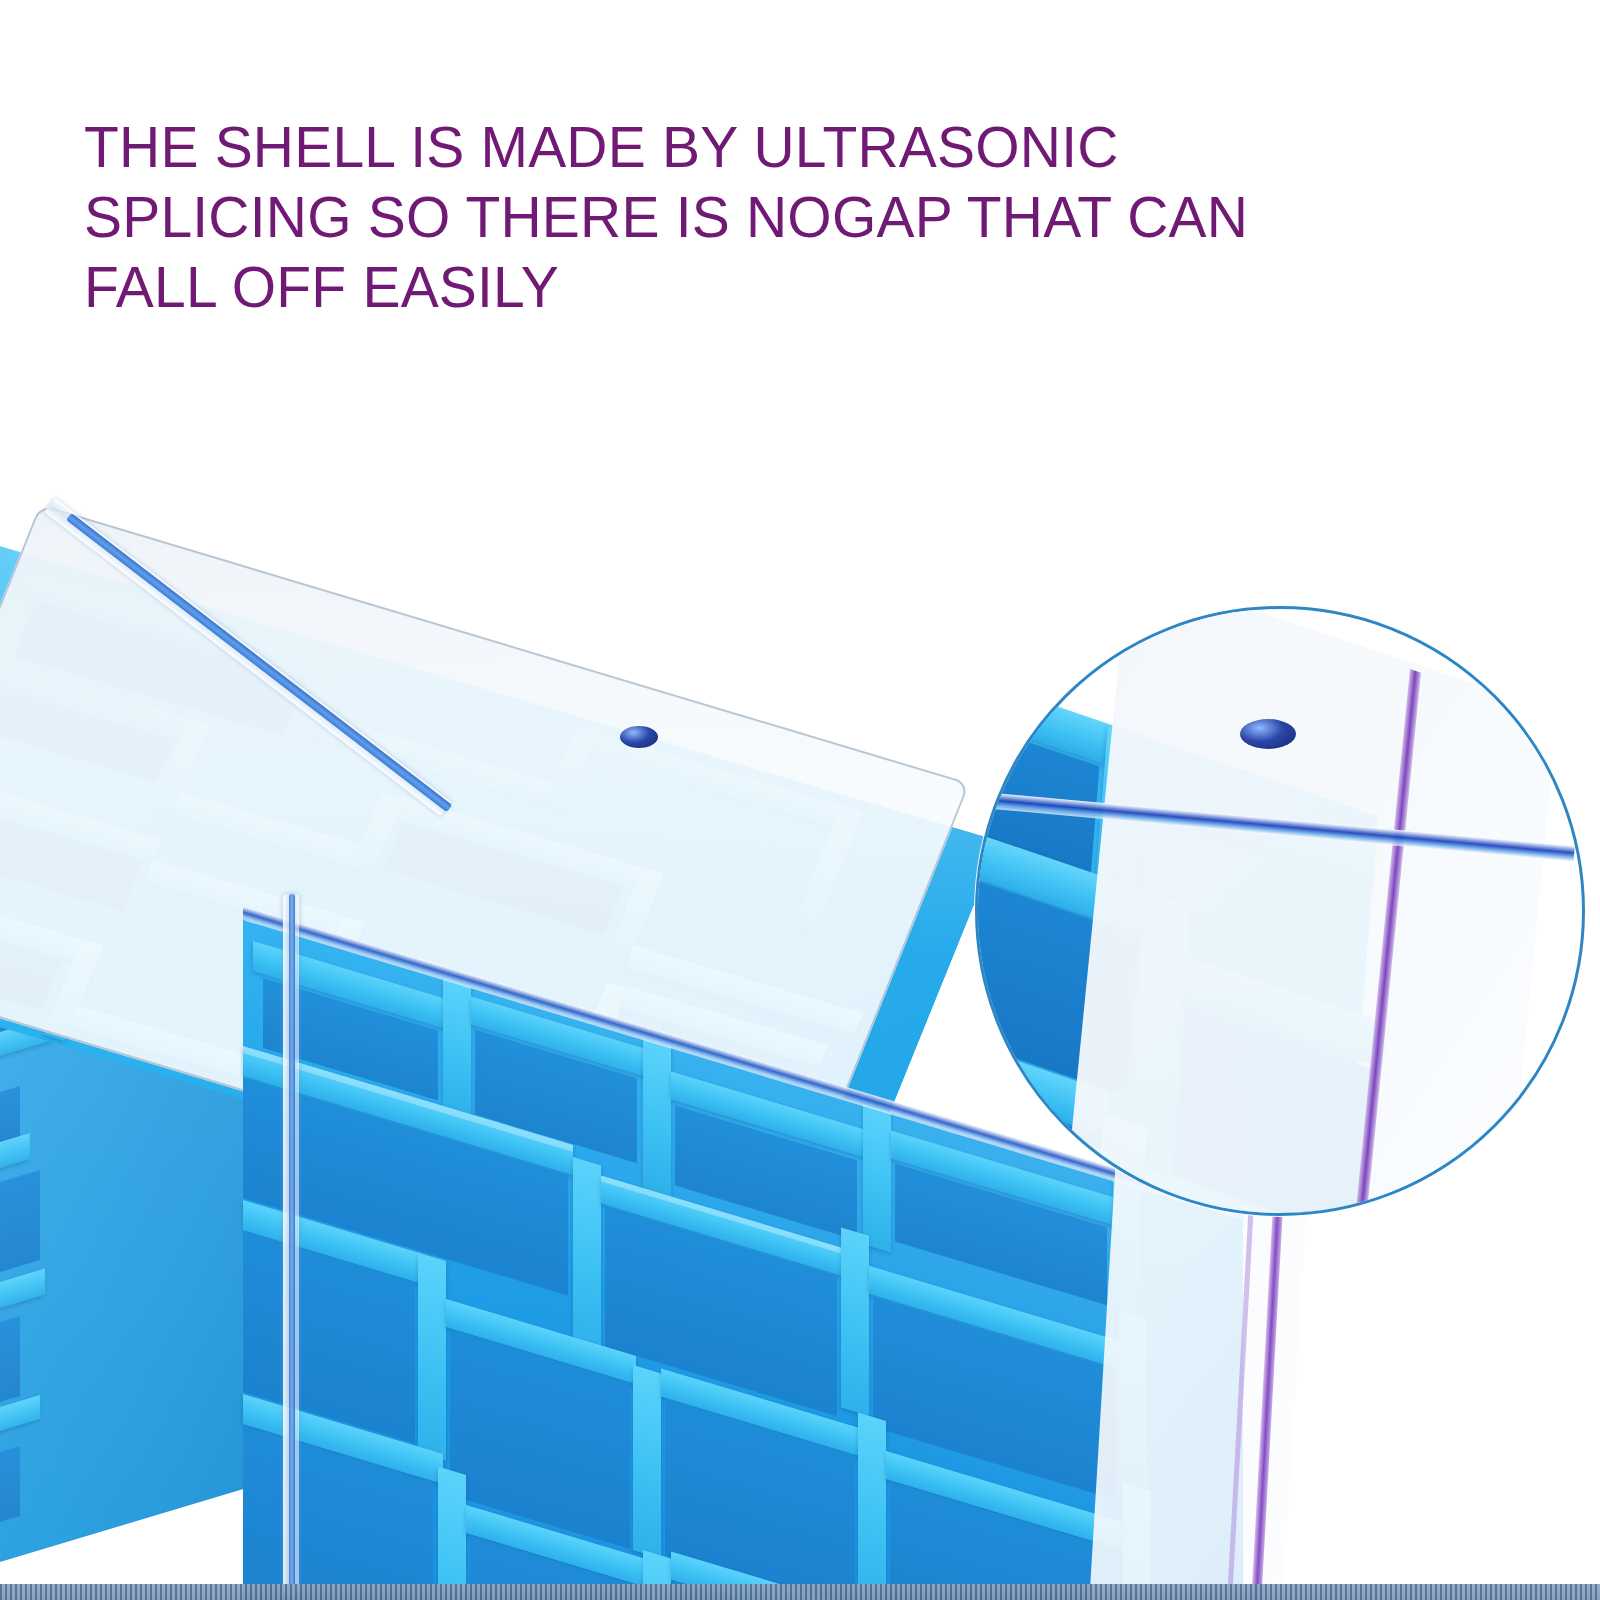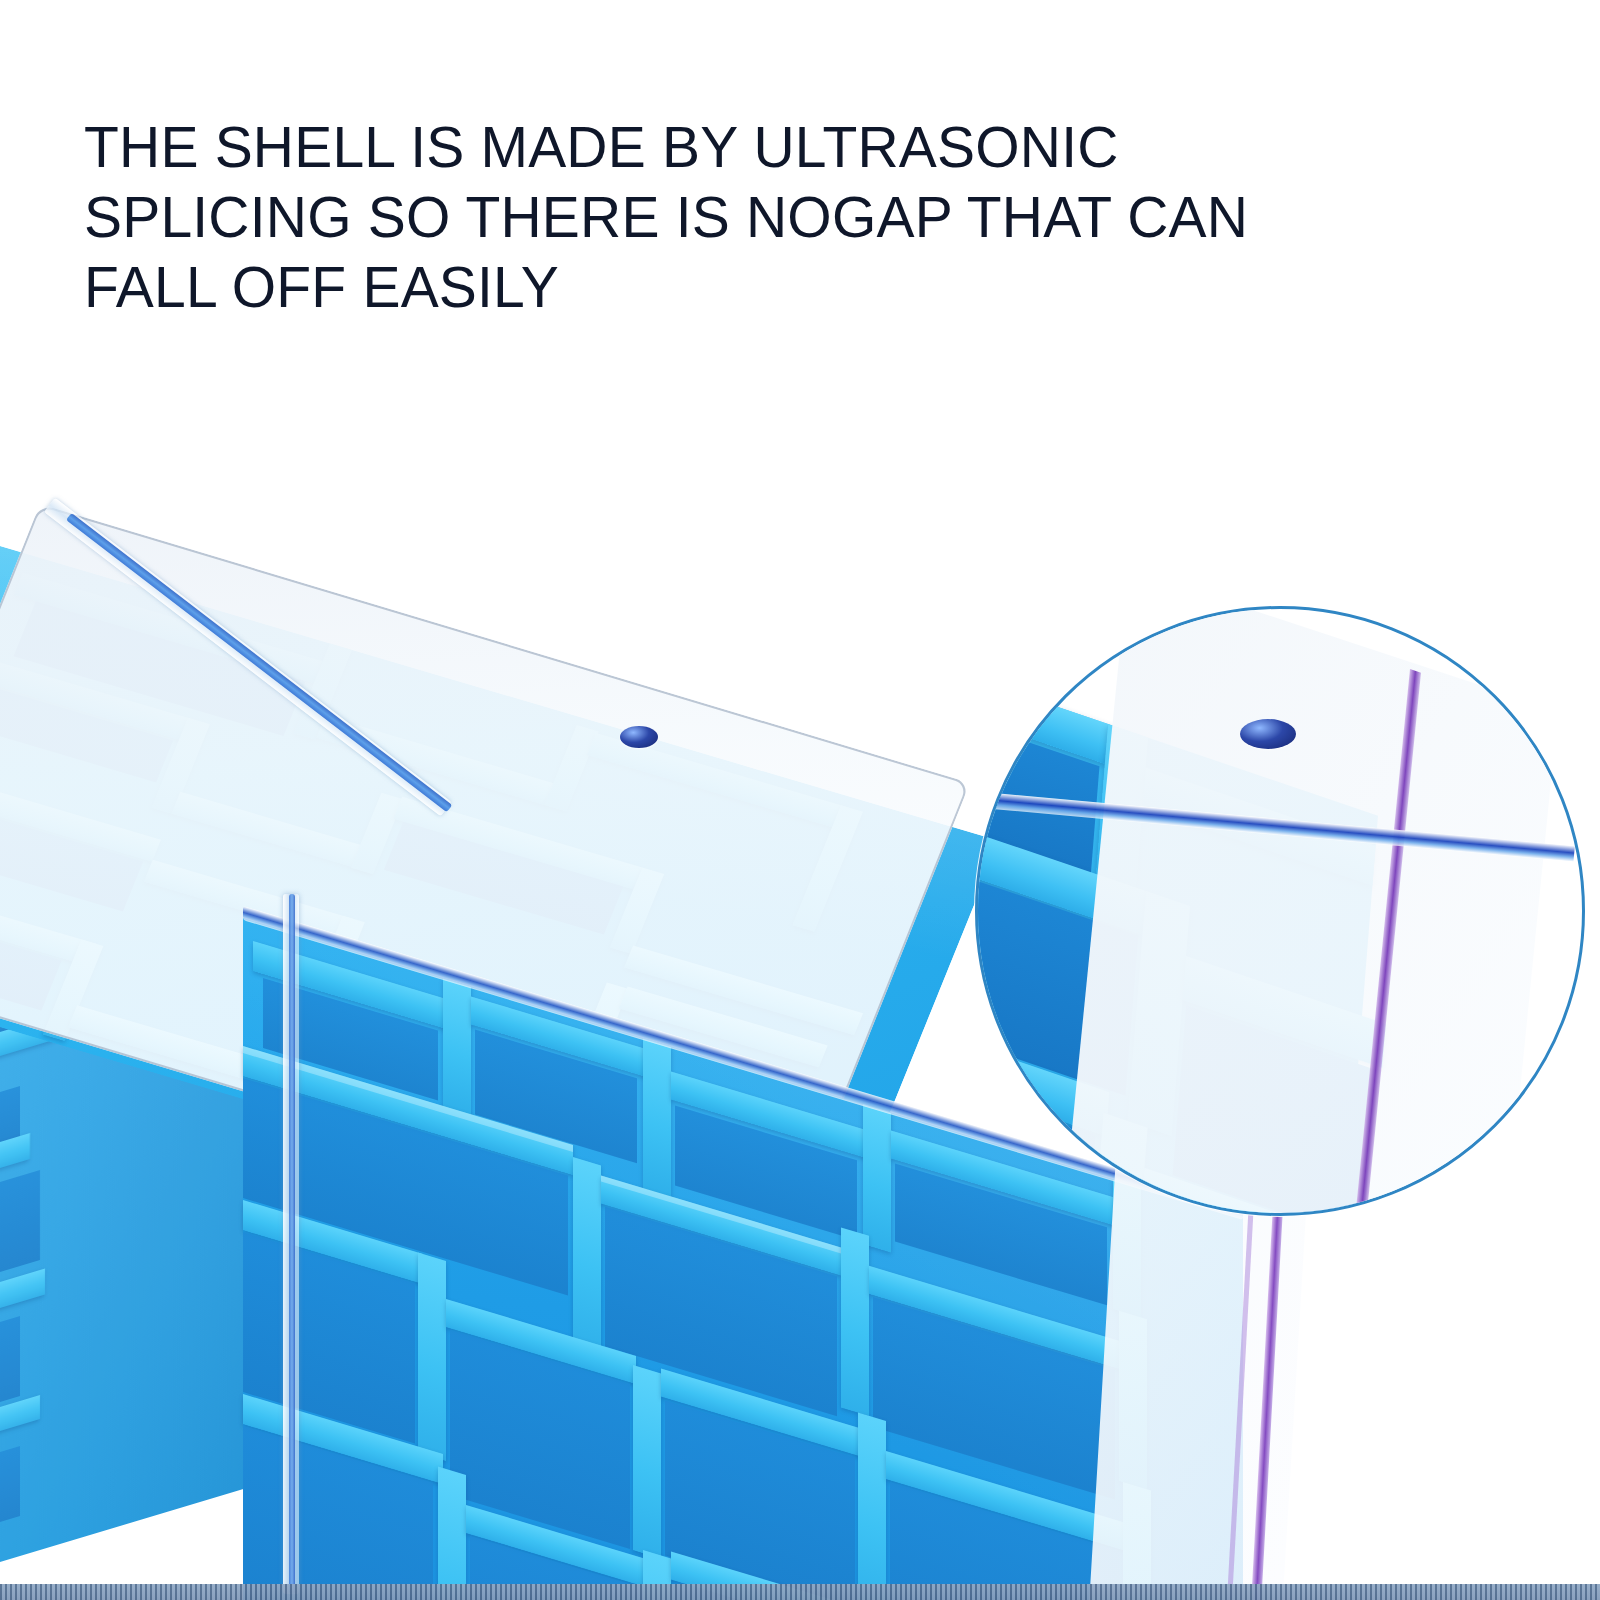--- a/index.html
+++ b/index.html
@@ -22,21 +22,21 @@
   
   #headline {
     position: absolute;
     left: 84px;
     top: 112px;
     width: 1260px;
     font-family: "Liberation Sans", sans-serif;
     font-size: 57px;
     line-height: 70px;
     letter-spacing: 0.2px;
-    color: #0f172a;
+    color: #701a75;
     font-weight: 400;
     white-space: pre-line;
   }
 
   
   #photo {
     position: absolute;
     left: 0;
     top: 486px;
     width: 1600px;

